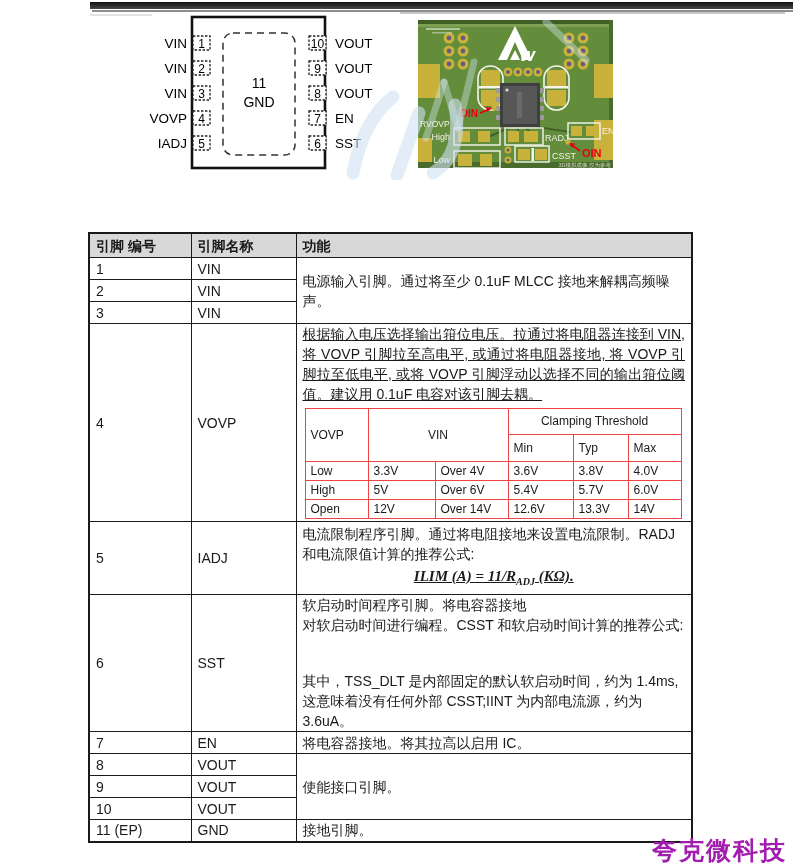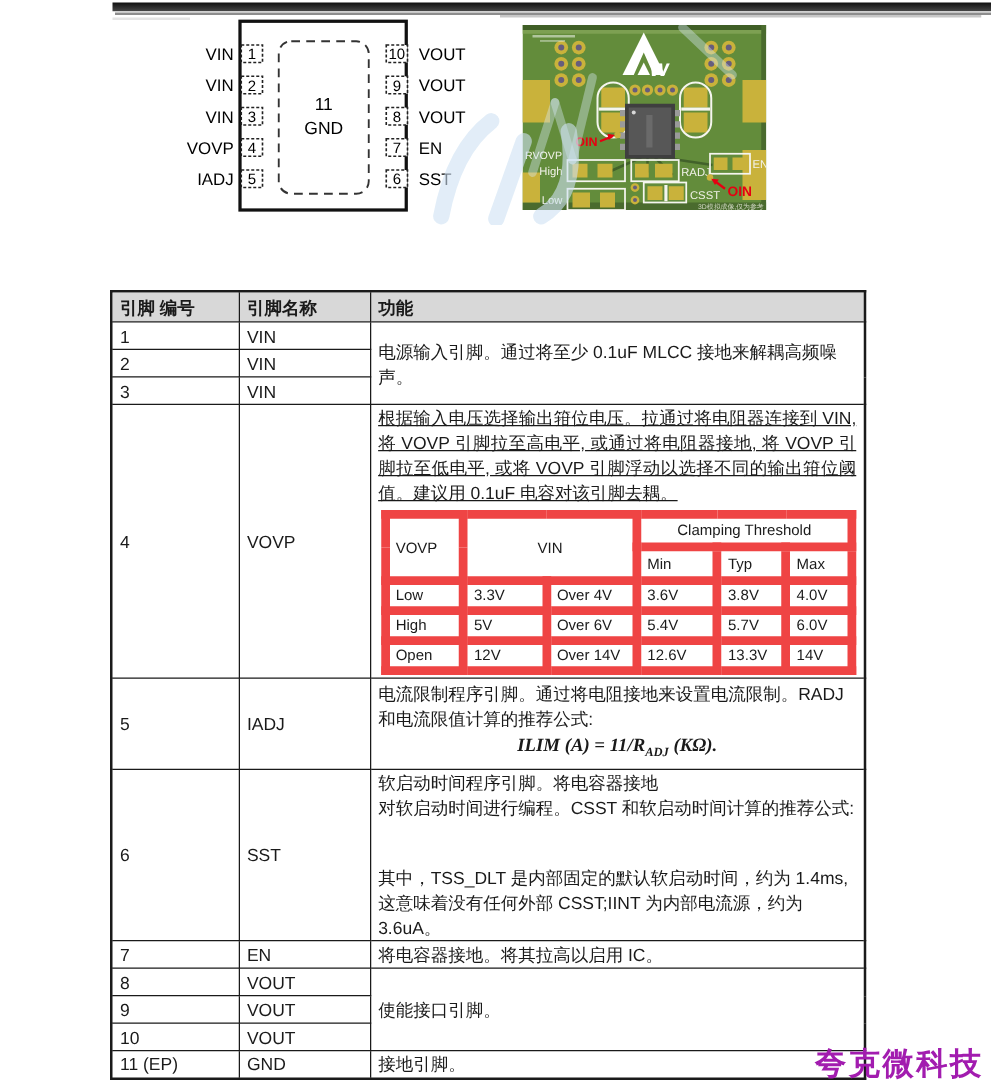--- a/index.html
+++ b/index.html
@@ -22,28 +22,28 @@
   
   .pin-table{position:absolute;left:88px;top:184px;width:603px;border-collapse:collapse;
              table-layout:fixed;border:2px solid #1a1a1a;font-size:14px;margin-top:48px;}
   .pin-table th,.pin-table td{border:1px solid #1a1a1a;padding:0 6px;vertical-align:middle;
              line-height:20px;overflow:hidden;}
   .pin-table thead th{background:#d8d8d8;text-align:left;font-weight:bold;height:23px;}
   .h22{height:22px;}
   .top-cell{vertical-align:top;padding-top:2px;padding-bottom:2px;}
   .para{text-align:justify;line-height:20px;text-decoration:underline;}
   .formula{text-align:center;font-family:"Liberation Serif","DejaVu Serif",serif;
-           font-weight:bold;font-style:italic;font-size:15px;margin-top:2px;}
+           font-weight:bold;font-style:italic;font-size:15px;margin-top:2px;text-decoration:underline;}
   .formula sub{font-size:10px;}
   .gap{height:36px;}
 
   
   .nested{border-collapse:collapse;table-layout:fixed;border:1.5px solid #222;
           margin:4px 0 2px 2px;font-size:12px;font-style:normal;font-weight:normal;}
-  .nested td{border:7px solid #ef4444;padding:0 5px;line-height:17px;vertical-align:middle;}
+  .nested td{border:1px solid #ef4444;padding:0 5px;line-height:17px;vertical-align:middle;}
   .nested .hr1{height:26px;} .nested .hr2{height:27px;} .nested .dr{height:19px;}
   .nested .ctr{text-align:center;}
 
   .brand{position:absolute;left:652px;top:834px;font-size:25px;letter-spacing:2px;
          color:#a21caf;font-weight:bold;white-space:nowrap;}
 </style>
 </head>
 <body>
 
 <div class="page">

